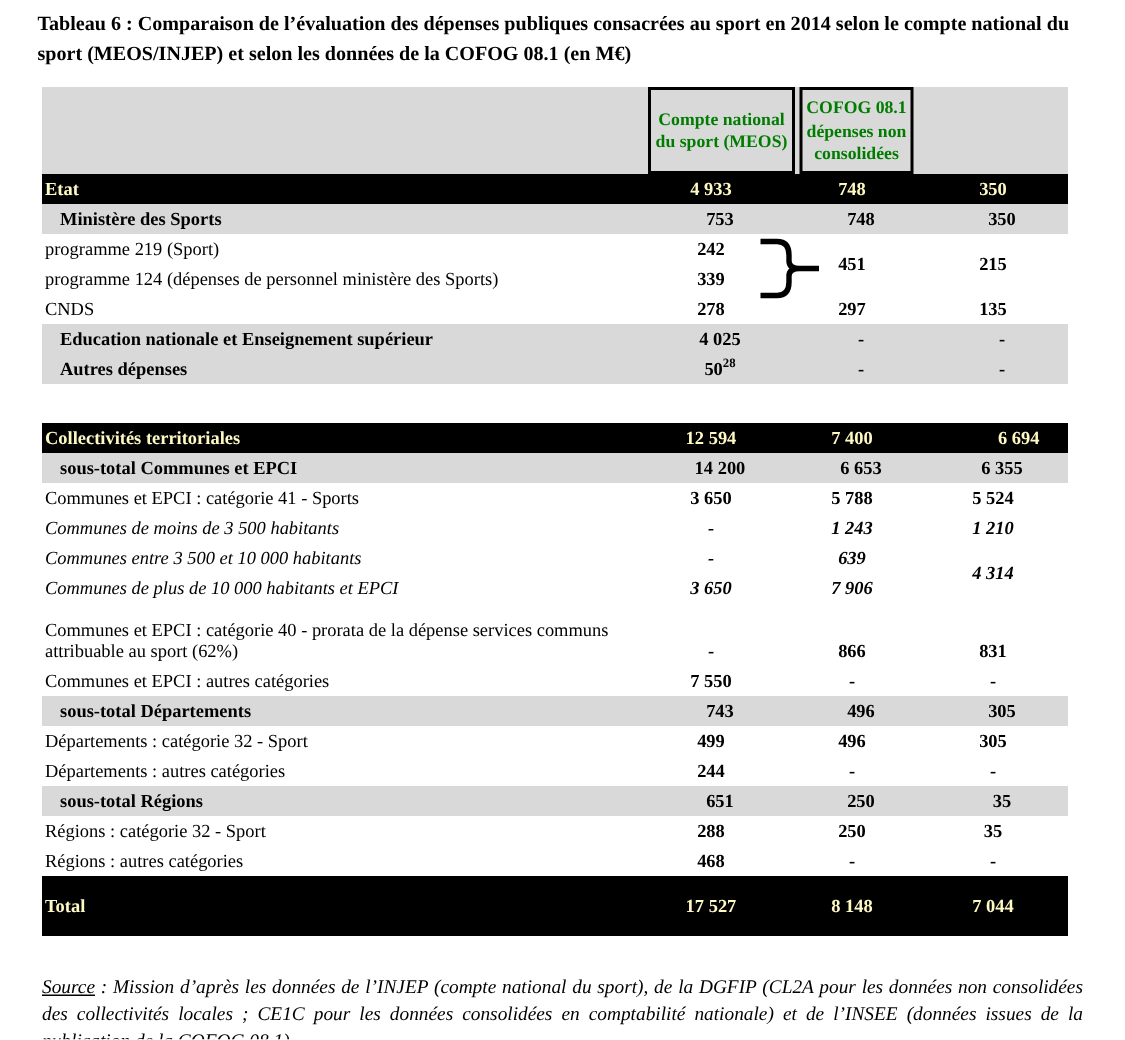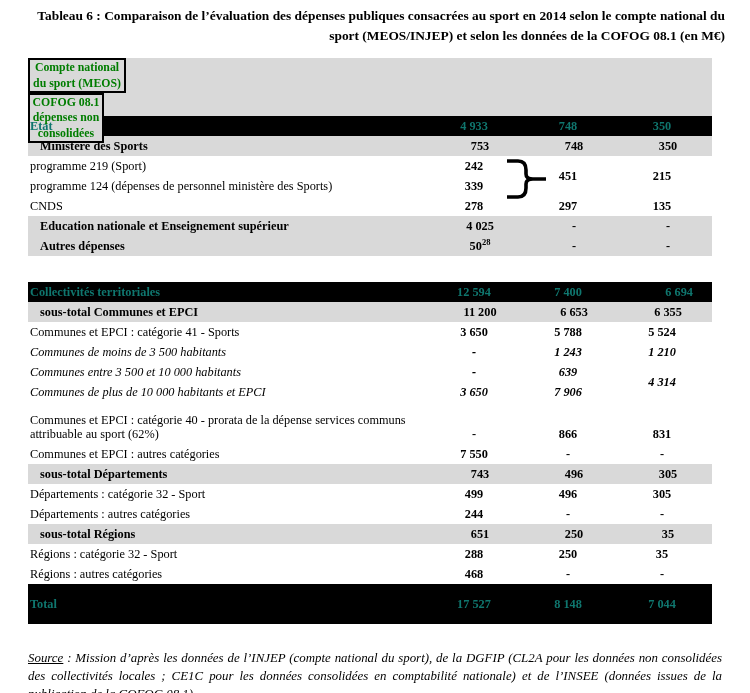--- a/index.html
+++ b/index.html
@@ -1,38 +1,38 @@
 <!DOCTYPE html>
 <html><head>
 <meta charset="utf-8">
 <style>
   html,body{margin:0;padding:0;background:#fff;}
   .page{position:relative;width:750px;height:693px;background:#fff;overflow:hidden;
         font-family:"Liberation Serif","DejaVu Serif",serif;color:#000;}
-  .title{margin:6px auto 12px;max-width:700px;text-align:right;font-weight:bold;
+  .title{margin:6px auto 12px;max-width:700px;text-align:left;font-weight:bold;
          font-size:13.4px;line-height:1.5;}
   .tablewrap{position:relative;margin-left:28px;width:684px;}
   
-  .thead{display:flex;background:#D9D9D9;height:58px;align-items:stretch;flex-direction:column;}
+  .thead{display:flex;background:#D9D9D9;height:58px;align-items:stretch;}
   .th-spacer{width:404px;}
   .th-box{box-sizing:border-box;border:2px solid #000;background:#D9D9D9;color:#007D00;
           font-weight:bold;font-size:11.8px;line-height:1.3;text-align:center;
           display:flex;align-items:center;justify-content:center;padding:0 2px;}
   .b1{width:98px;margin-right:3px;}
   .b2{width:76px;margin-right:3px;}
   .b3{width:92px;}
   
   table{border-collapse:collapse;table-layout:fixed;width:684px;}
   col.c-lbl{width:396px;} col.c-v1{width:100px;} col.c-v2{width:88px;} col.c-v3{width:100px;}
   tr{height:20px;}
   td{padding:0;font-size:12.3px;line-height:1.15;vertical-align:middle;overflow:hidden;}
   td.lbl{padding-left:2px;}
   td.val{text-align:center;font-weight:bold;white-space:nowrap;}
   td.right{text-align:right;padding-right:19px;}
-  tr.row-black td{background:#000;color:#0f766e;}
+  tr.row-black td{background:#000;color:#fef9c3;}
   tr.row-black td.lbl{font-weight:bold;}
   tr.row-gray td{background:#D9D9D9;padding-left:12px;}
   tr.row-gray td.lbl{font-weight:bold;}
   tr.row-italic td{font-style:italic;}
   tr.row-tall{height:42px;}
   tr.row-tall td{vertical-align:bottom;padding-bottom:3px;}
   tr.row-total{height:40px;}
   td.spanv{vertical-align:middle;}
   sup{font-size:8.5px;line-height:0;}
   .gap{height:26px;}
@@ -124,21 +124,21 @@
         </colgroup>
       <tbody>
           <tr class="row-black">
         <td class="lbl">Collectivités territoriales</td>
         <td class="val">12 594</td>
         <td class="val">7 400</td>
         <td class="val right">6 694</td>
       </tr>
       <tr class="row-gray">
         <td class="lbl">sous-total Communes et EPCI</td>
-        <td class="val">11 200</td>
+        <td class="val">14 200</td>
         <td class="val">6 653</td>
         <td class="val">6 355</td>
       </tr>
       <tr>
         <td class="lbl">Communes et EPCI : catégorie 41 - Sports</td>
         <td class="val">3 650</td>
         <td class="val">5 788</td>
         <td class="val">5 524</td>
       </tr>
       <tr class="row-italic">

